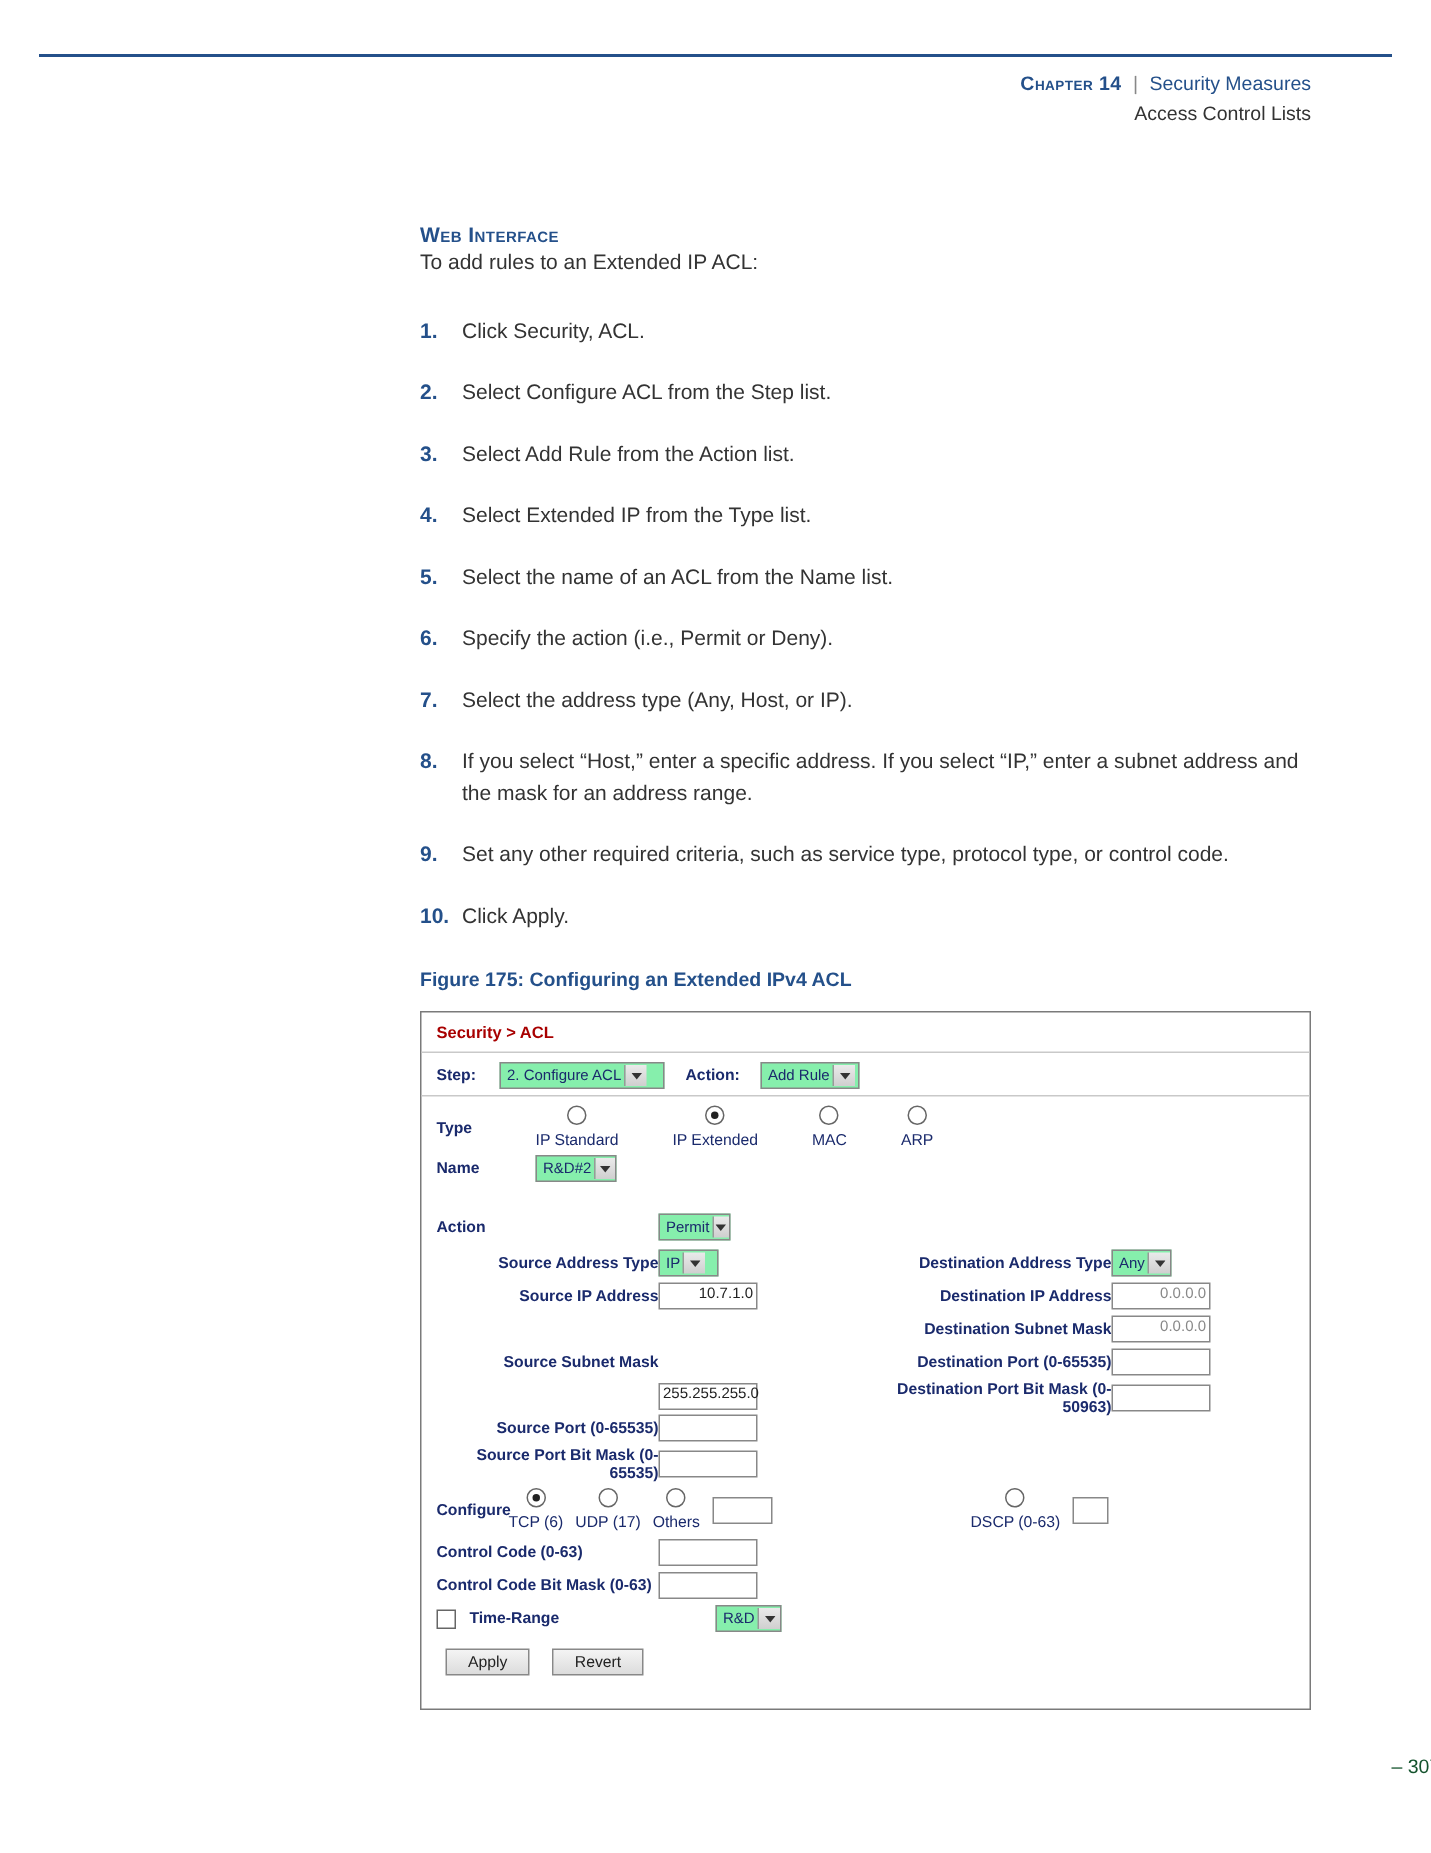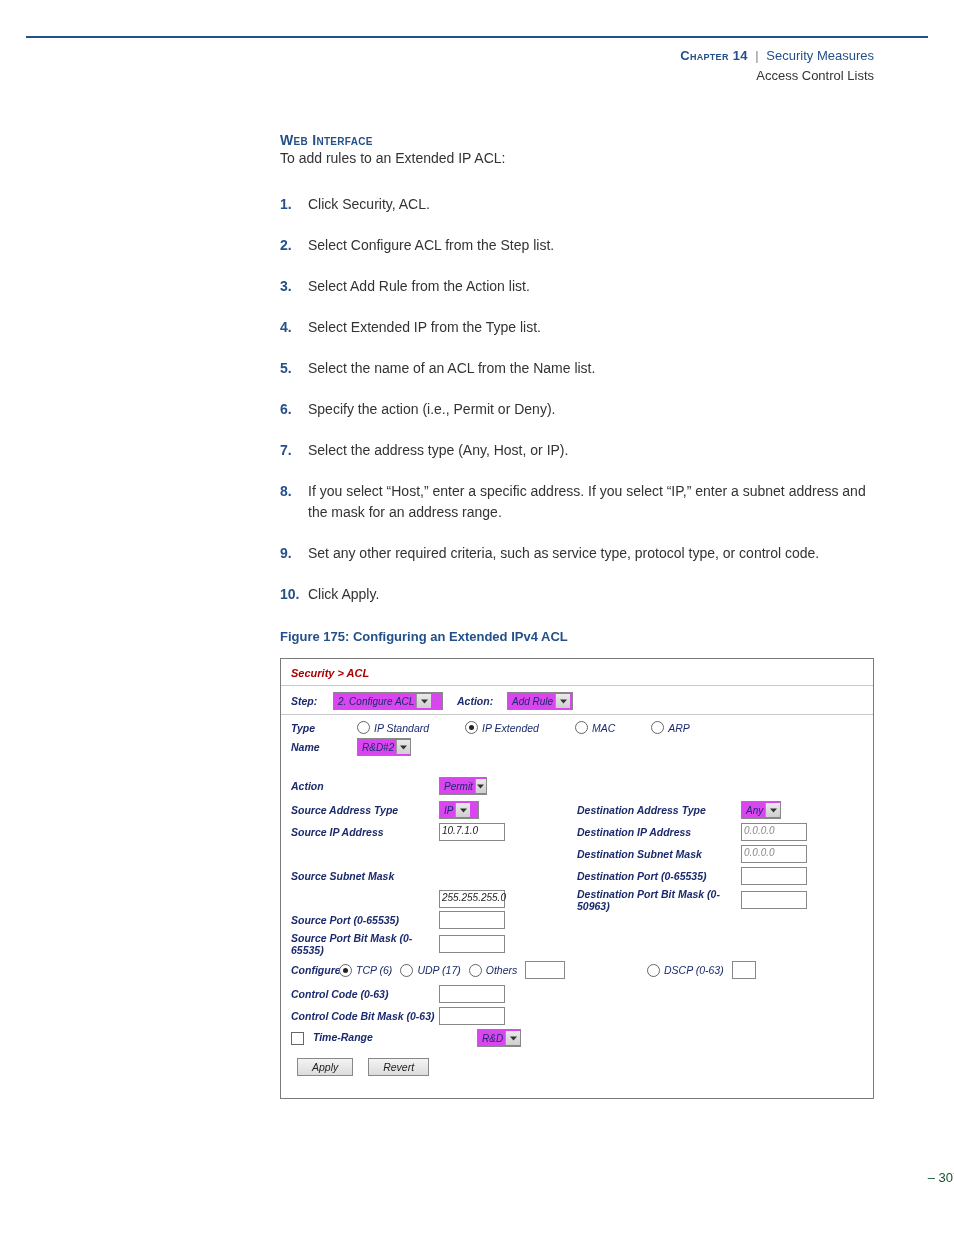--- a/index.html
+++ b/index.html
@@ -35,21 +35,21 @@
   .chapter {
     font-variant: small-caps;
     font-weight: bold;
     letter-spacing: .3px;
   }
   .hdr-sep { color: #888; padding: 0 4px; }
   .hdr-sub { color: #333; }
   .body {
     position: absolute;
     left: 280px;
-    top: 132px;
+    top: 148px;
     width: 600px;
   }
   .wi-label {
     color: #24508a;
     font-variant: small-caps;
     font-weight: bold;
     font-size: 14px;
     letter-spacing: .3px;
   }
   .lead {
@@ -85,21 +85,20 @@
     font-size: 13px;
     margin: 4px 0 14px 0;
   }
   .screenshot {
     width: 594px;
     border: 1px solid #7a7a7a;
     box-sizing: border-box;
     font-family: Tahoma, Arial, sans-serif;
     font-size: 10.5px;
     color: #1a2a6c;
-    font-style: italic;
   }
   .ss-title {
     padding: 8px 10px 6px 10px;
     color: #a80000;
     font-weight: bold;
     font-size: 11px;
   }
   .ss-rule {
     border-top: 1px solid #c9c9c9;
   }
@@ -113,21 +112,21 @@
     color: #1a2a6c;
     font-weight: bold;
     display: inline-block;
   }
   .select {
     display: inline-flex;
     align-items: center;
     border: 1px solid #888;
     padding: 0 0 0 4px;
     height: 16px;
-    background: #d946ef;
+    background: #86efac;
     font-size: 10px;
   }
   .select .caret {
     width: 14px;
     height: 14px;
     margin-left: 2px;
     background: linear-gradient(#eaeaea,#cfcfcf);
     border-left: 1px solid #999;
     display: inline-flex;
     align-items: center;
@@ -141,20 +140,21 @@
     font-size: 10px;
     background: #fff;
     color: #222;
   }
   .textbox.ph { color: #888; }
   .radio {
     display: inline-flex;
     align-items: center;
     gap: 4px;
     margin-right: 8px;
+    flex-direction: column;
   }
   .radio .dot {
     width: 11px; height: 11px;
     border: 1px solid #666;
     border-radius: 50%;
     background: #fff;
     display: inline-flex;
     align-items: center;
     justify-content: center;
   }
@@ -169,20 +169,21 @@
     width: 11px; height: 11px;
     border: 1px solid #666;
     background: #fff;
     margin-right: 6px;
     vertical-align: middle;
   }
   .form-area { padding: 4px 10px 12px 10px; }
   .form-cols {
     display: flex;
     gap: 0;
+    text-align: right;
   }
   .col { flex: 1; }
   .frow {
     display: flex;
     align-items: center;
     margin: 2px 0;
     min-height: 20px;
   }
   .frow .fl {
     width: 148px;

